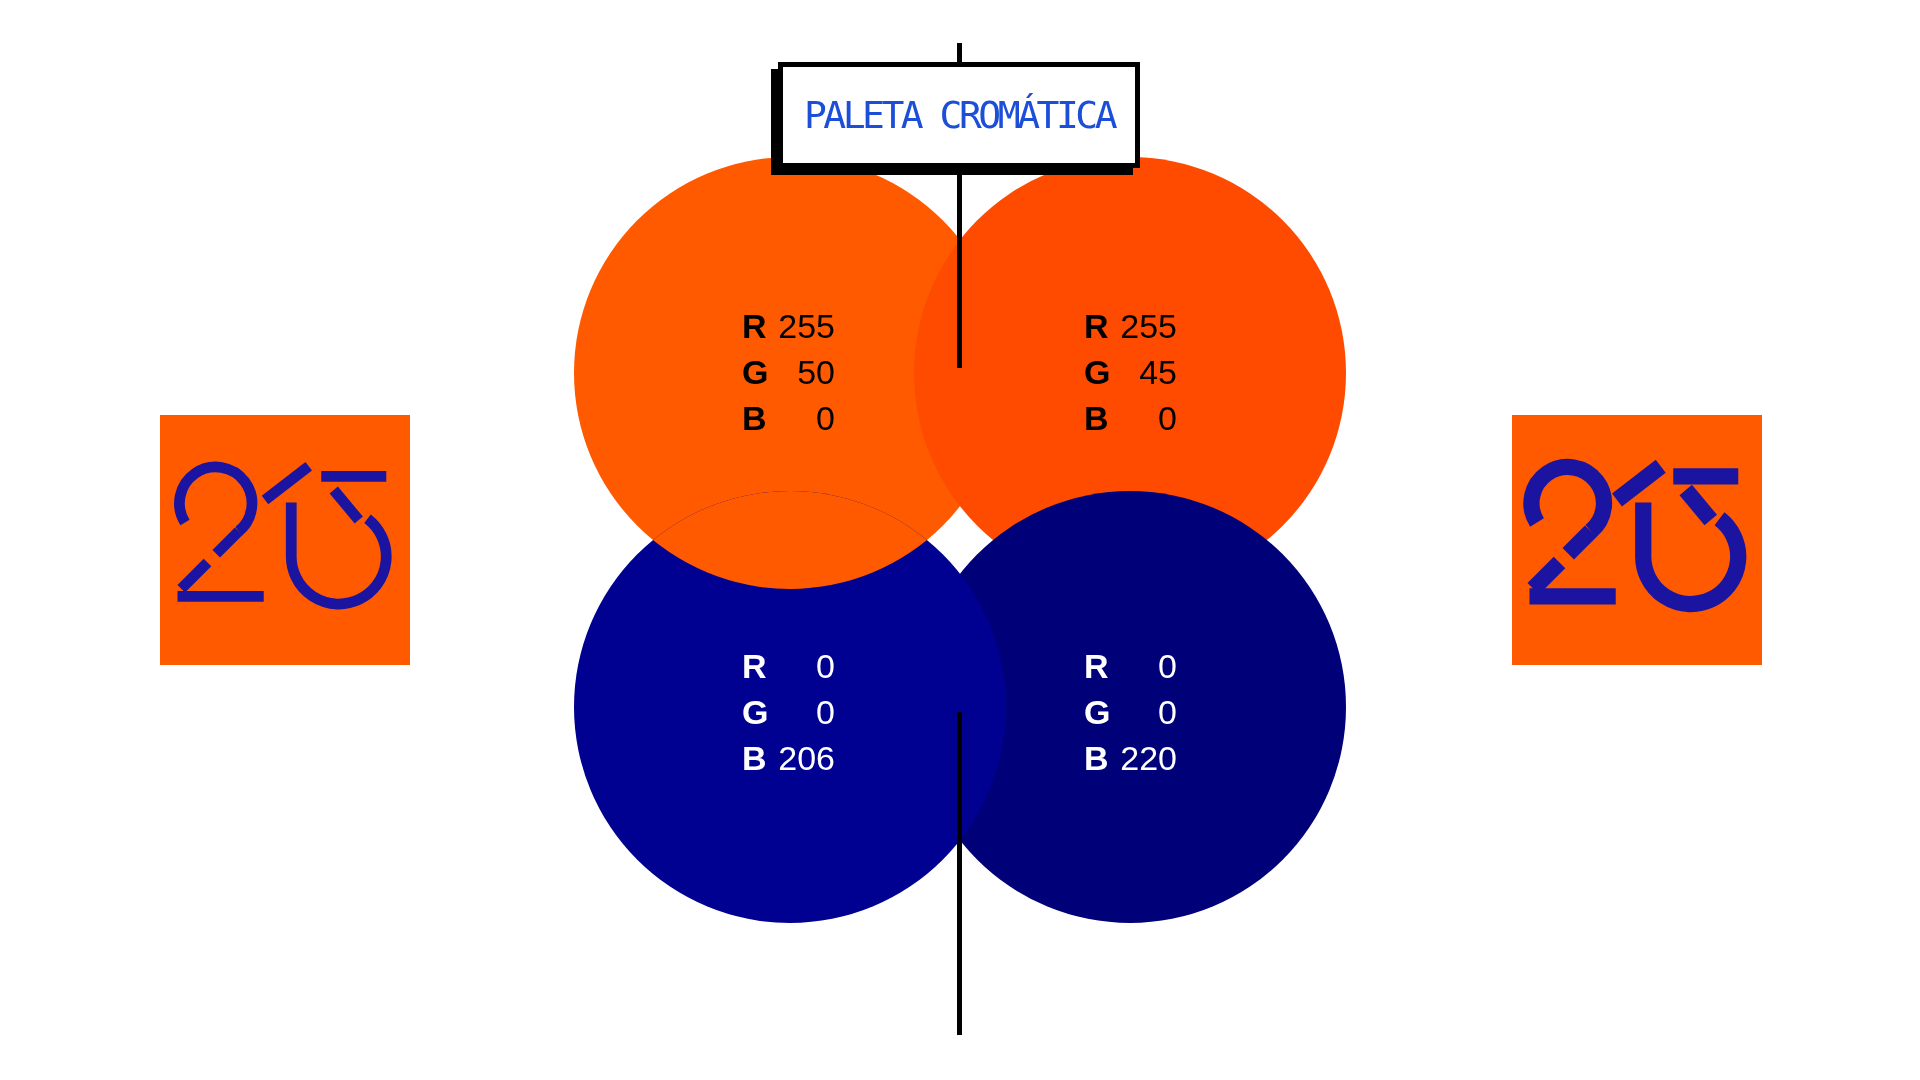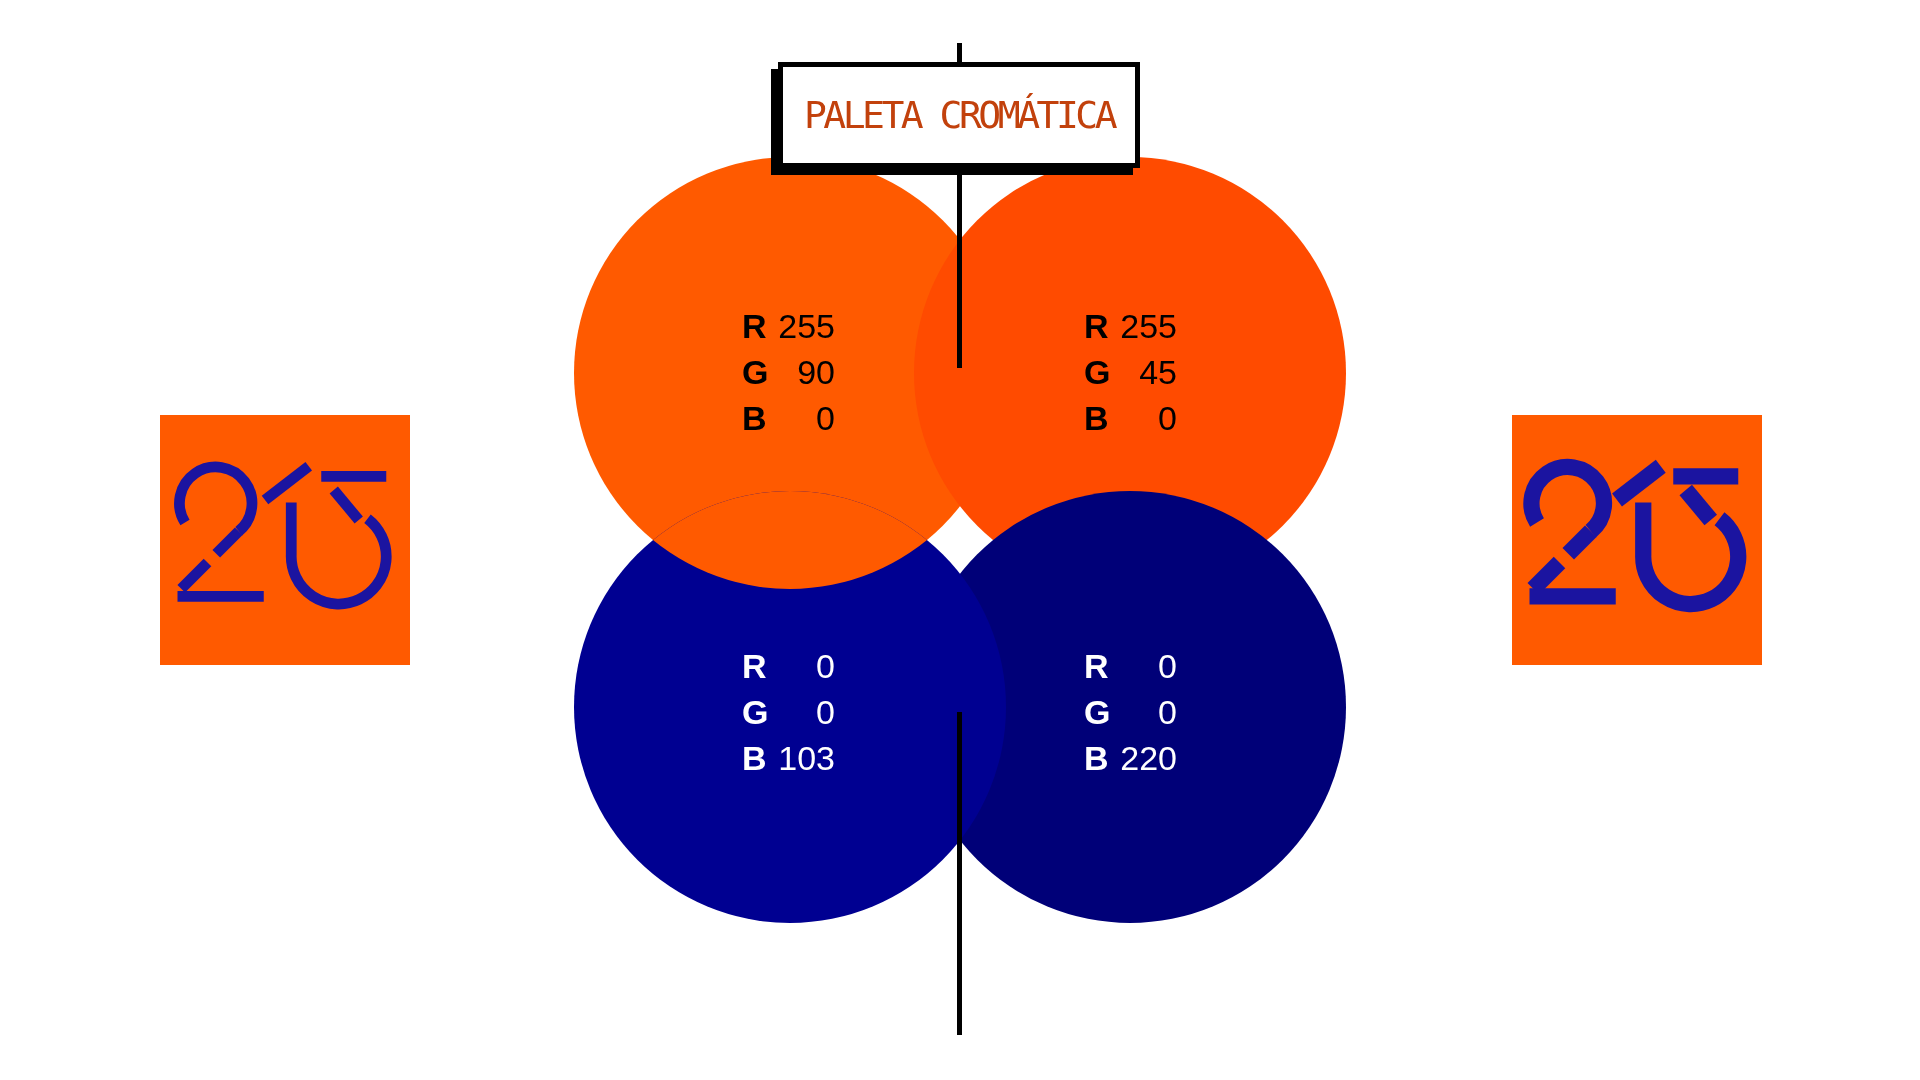--- a/index.html
+++ b/index.html
@@ -14,21 +14,21 @@
   #line-bottom{top:712px;height:323px;}
   
   #title-box{
     position:absolute;left:778px;top:62px;width:362px;height:106px;
     box-sizing:border-box;border:5px solid #000;background:#fff;
     box-shadow:-7px 7px 0 #000;display:flex;align-items:center;justify-content:center;
     z-index:10;
   }
   #title-box span{
     font-family:"DejaVu Sans Mono",monospace;font-size:38px;letter-spacing:-3.5px;
-    color:#c2410c;white-space:nowrap;
+    color:#1d4ed8;white-space:nowrap;
   }
   
   .circle{position:absolute;width:432px;height:432px;border-radius:50%;}
   #circle-top-left    {left:574px;top:157px;z-index:1;}
   #circle-top-right   {left:914px;top:157px;z-index:2;}
   #circle-bottom-right{left:914px;top:491px;z-index:3;}
   #circle-bottom-left {left:574px;top:491px;z-index:4;}
   
   #overlap-patch{
     position:absolute;left:574px;top:157px;width:432px;height:432px;
@@ -74,21 +74,21 @@
     <span>PALETA CROMÁTICA</span>
   </div>
 
   <div id="rgb-top-left" class="rgb-block" style="color: rgb(0, 0, 0);">
     <div class="rgb-row">
       <span class="rgb-letter">R</span>
       <span class="rgb-value">255</span>
     </div>
     <div class="rgb-row">
       <span class="rgb-letter">G</span>
-      <span class="rgb-value">90</span>
+      <span class="rgb-value">50</span>
     </div>
     <div class="rgb-row">
       <span class="rgb-letter">B</span>
       <span class="rgb-value">0</span>
     </div>
   </div>
 
   <div id="rgb-top-right" class="rgb-block" style="color: rgb(0, 0, 0);">
     <div class="rgb-row">
       <span class="rgb-letter">R</span>
@@ -108,21 +108,21 @@
     <div class="rgb-row">
       <span class="rgb-letter">R</span>
       <span class="rgb-value">0</span>
     </div>
     <div class="rgb-row">
       <span class="rgb-letter">G</span>
       <span class="rgb-value">0</span>
     </div>
     <div class="rgb-row">
       <span class="rgb-letter">B</span>
-      <span class="rgb-value">103</span>
+      <span class="rgb-value">206</span>
     </div>
   </div>
 
   <div id="rgb-bottom-right" class="rgb-block" style="color: rgb(255, 255, 255);">
     <div class="rgb-row">
       <span class="rgb-letter">R</span>
       <span class="rgb-value">0</span>
     </div>
     <div class="rgb-row">
       <span class="rgb-letter">G</span>

